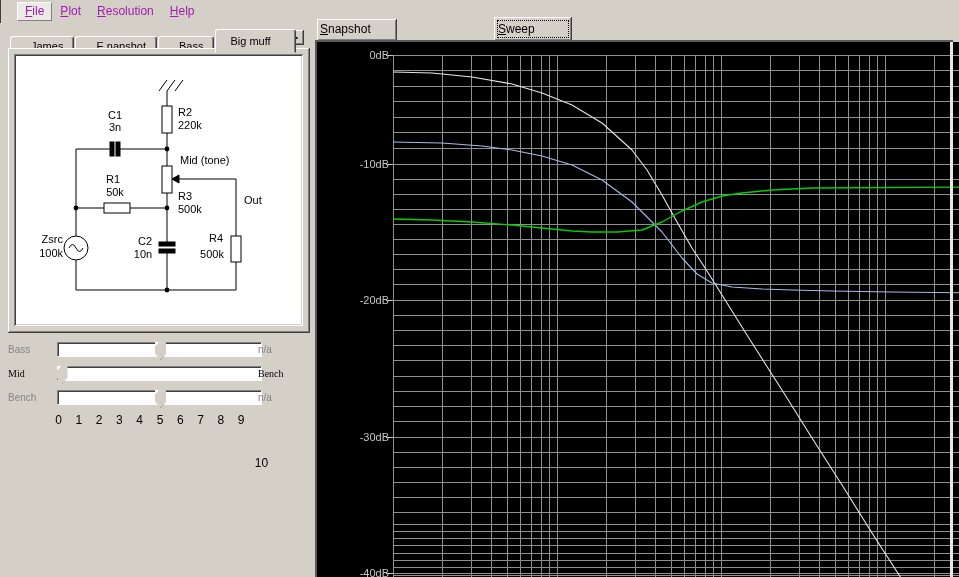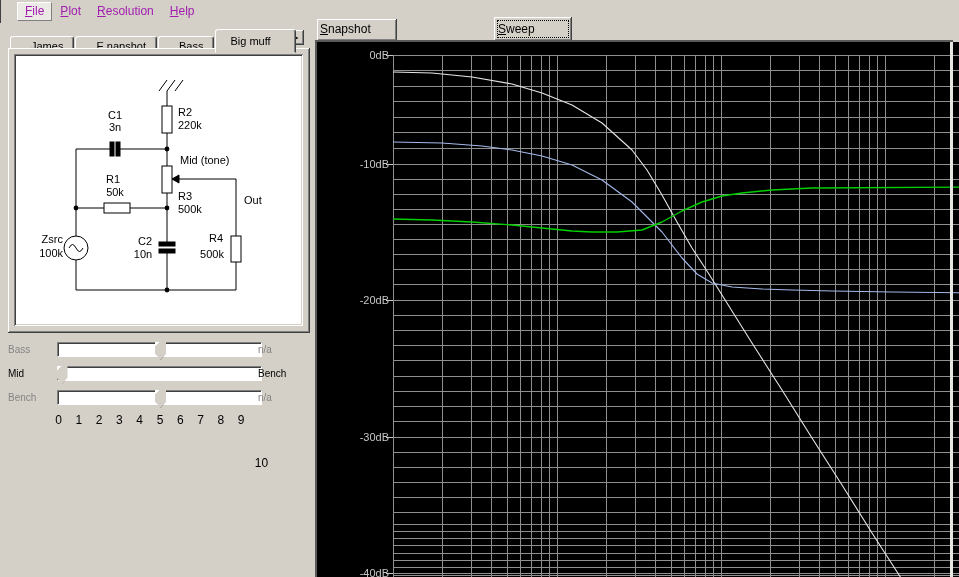--- a/index.html
+++ b/index.html
@@ -180,21 +180,21 @@
   </div>
 </div>
 
 <div class="slider-row disabled" id="row-bass" style="top:341px;">
   <span class="slider-label">Bass</span>
   <div class="track">
       <div class="thumb" style="left: 97px;"></div>
     </div>
   <span class="slider-value">n/a</span>
 </div>
-<div class="slider-row" id="row-mid" style="top:365px;">
+<div class="slider-row" id="row-mid" style="top:365px;font-family:Liberation Serif, serif;">
   <span class="slider-label">Mid</span>
   <div class="track">
       <div class="thumb" style="left: -1.5px;"></div>
     </div>
   <span class="slider-value">Bench</span>
 </div>
 <div class="slider-row disabled" id="row-treble" style="top:389px;">
   <span class="slider-label">Bench</span>
   <div class="track">
       <div class="thumb" style="left: 97px;"></div>

